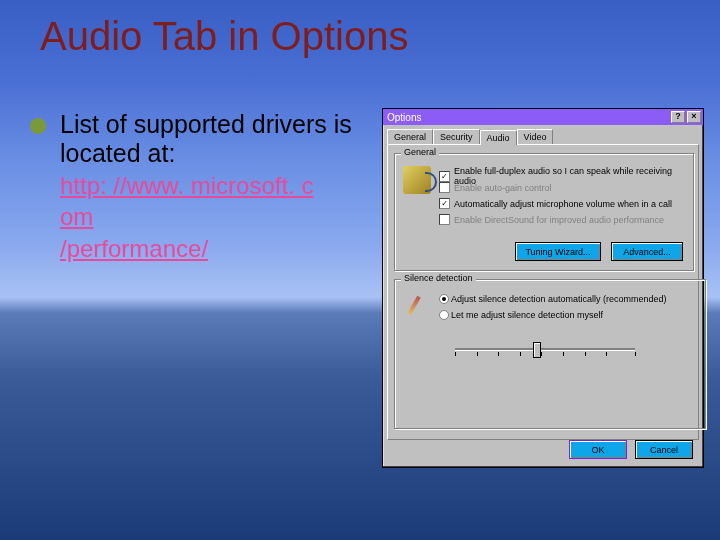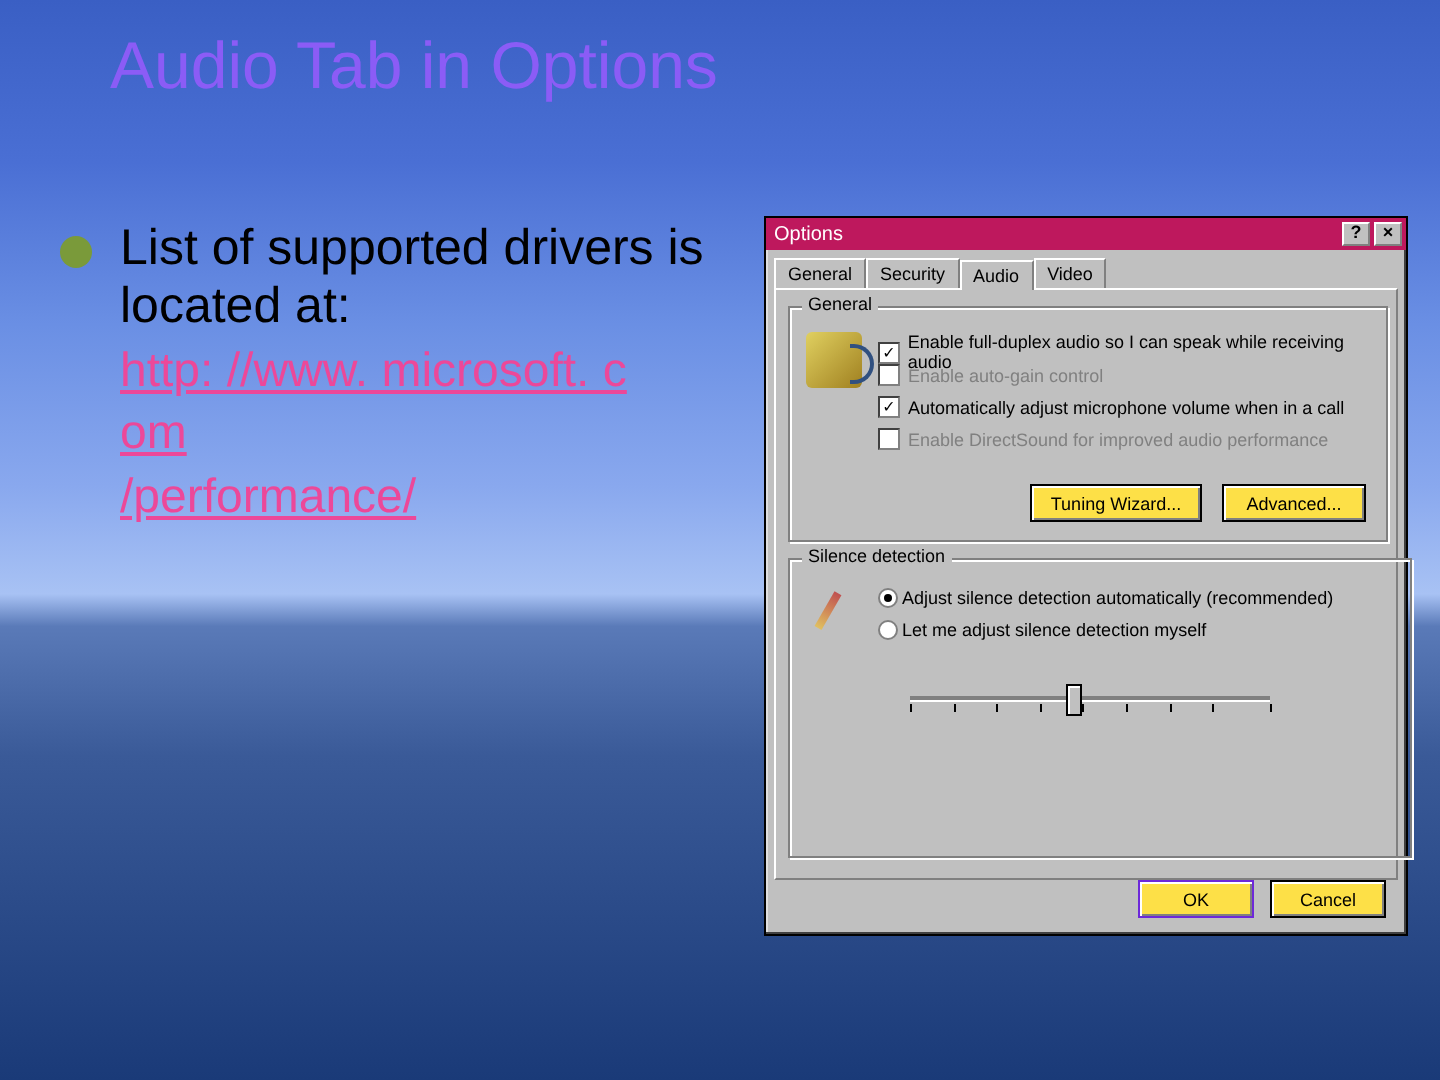--- a/index.html
+++ b/index.html
@@ -5,22 +5,22 @@
   * { box-sizing: border-box; margin: 0; padding: 0; }
   body {
     width: 720px; height: 540px; overflow: hidden;
     font-family: Arial, Helvetica, sans-serif;
     background: linear-gradient(to bottom,
       #3a5fc4 0%, #4a6fd4 15%, #6a8fe4 30%, #89a8ee 45%,
       #a8c2f4 55%, #5a7ab8 58%, #3a5a98 70%, #2a4a88 85%, #1a3a78 100%);
     position: relative; color: #000;
   }
   .title {
-    position: absolute; top: 14px; left: 55px;
-    font-size: 33px; font-weight: 400; color: #8b5cf6;
+    position: absolute; top: 14px; left: 40px;
+    font-size: 40px; font-weight: 400; color: #7f1d1d;
   }
   .content {
     position: absolute; top: 110px; left: 30px; width: 335px;
   }
   .row { display: flex; align-items: flex-start; margin-bottom: 4px; }
   .bullet {
     width: 16px; height: 16px; border-radius: 50%;
     background: #7a9a3a; flex-shrink: 0; margin-top: 8px; margin-right: 14px;
   }
   .bullet-spacer { width: 30px; flex-shrink: 0; }
@@ -29,21 +29,21 @@
 
   
   .dialog {
     position: absolute; top: 108px; left: 382px;
     width: 322px; height: 360px;
     background: #c0c0c0; border: 1px solid #000;
     box-shadow: inset -1px -1px 0 #404040, inset 1px 1px 0 #dfdfdf;
     font-family: "MS Sans Serif", Tahoma, sans-serif; font-size: 9px;
   }
   .titlebar {
-    height: 16px; background: #be185d; color: #fff;
+    height: 16px; background: #8b5cf6; color: #fff;
     display: flex; align-items: center; padding: 0 2px;
   }
   .titlebar .caption { flex: 1; font-size: 10px; padding-left: 2px; }
   .sysbtn {
     width: 14px; height: 12px; background: #c0c0c0; color: #000;
     border: 1px solid #808080; border-top-color: #fff; border-left-color: #fff;
     font-size: 9px; line-height: 9px; text-align: center; margin-left: 2px;
     font-weight: bold; cursor: pointer;
   }
   .tabs { display: flex; margin: 4px 4px 0 4px; gap: 0; }
@@ -82,21 +82,21 @@
     position: absolute; left: 44px; display: flex; align-items: center;
     font-size: 9px; gap: 4px; cursor: pointer;
   }
   .chkbox {
     width: 11px; height: 11px; background: #fff;
     border: 1px solid #808080; border-top-color: #404040; border-left-color: #404040;
     display: flex; align-items: center; justify-content: center; font-size: 8px;
   }
   .btn {
     position: absolute; height: 19px; padding: 0 8px;
-    background: #fde047; border: 1px solid #000;
+    background: #0ea5e9; border: 1px solid #000;
     box-shadow: inset 1px 1px 0 #fff, inset -1px -1px 0 #808080;
     font-size: 9px; display: flex; align-items: center; justify-content: center;
     cursor: pointer;
   }
 
   .pencil-icon {
     position: absolute; top: 14px; left: 8px; width: 26px; height: 26px;
   }
   .pencil-icon::before {
     content: ""; position: absolute; width: 4px; height: 20px;

